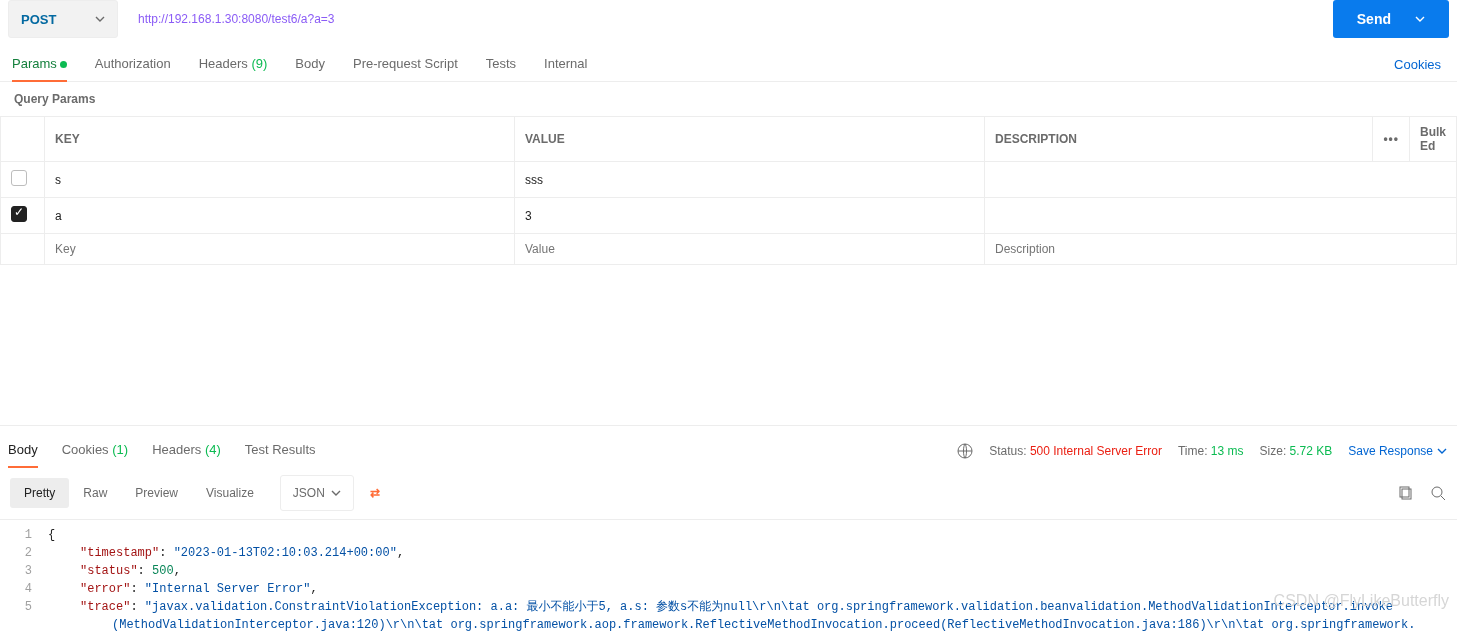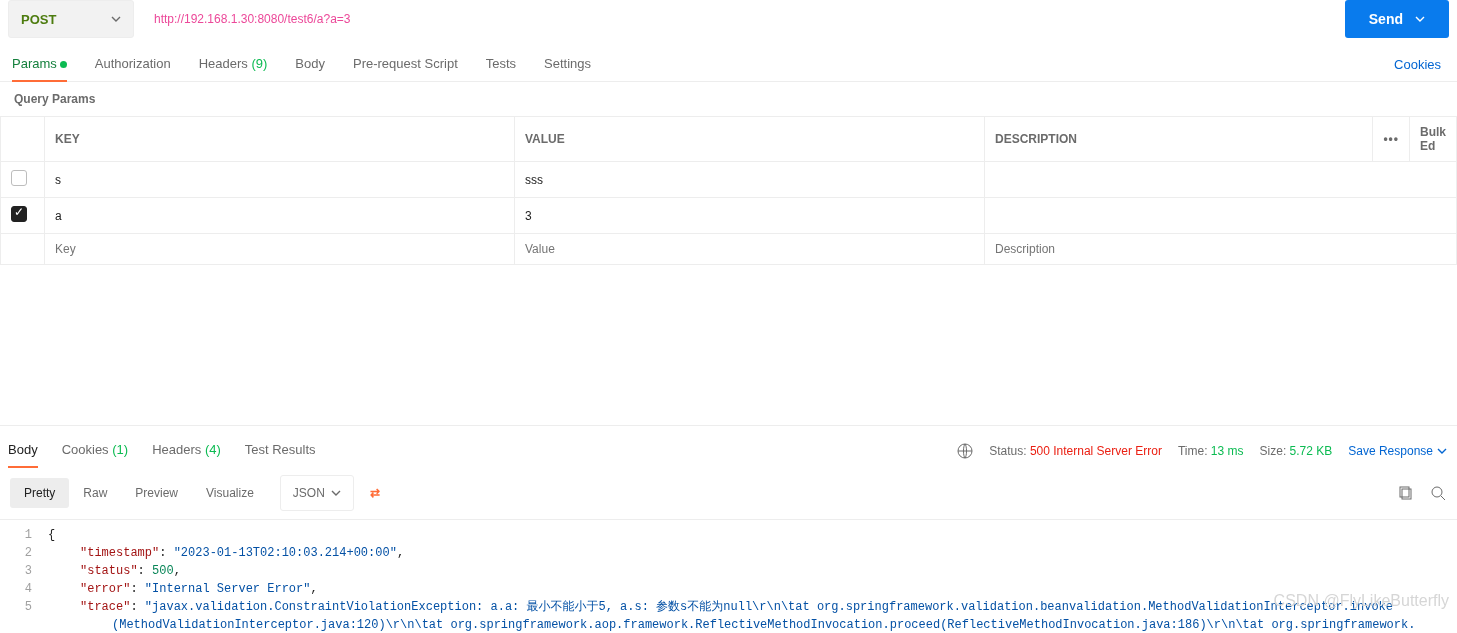--- a/index.html
+++ b/index.html
@@ -1,20 +1,20 @@
 <!DOCTYPE html>
 <html><head>
 <meta charset="utf-8">
 <style>
 * { box-sizing: border-box; margin: 0; padding: 0; }
 body { font-family: -apple-system, BlinkMacSystemFont, "Segoe UI", Arial, sans-serif; font-size: 12px; color: #212121; background: #fff; width: 1457px; }
 .request-bar { display: flex; gap: 8px; padding: 0 8px; height: 38px; align-items: stretch; }
-.method-select { display: flex; align-items: center; padding: 0 12px; background: #f2f2f2; border: 1px solid #ededed; border-radius: 3px; width: 126px; justify-content: space-between; font-weight: 600; font-size: 13px; color: #4d7c0f; }
-.url-input { flex: 1; background: #f9f9f9; border: 1px solid #ededed; border-radius: 3px; padding: 0 12px; font-size: 13px; color: #ec4899; }
-.send-btn { background: #097BED; color: #fff; border: none; border-radius: 3px; padding: 0 24px; font-weight: 600; font-size: 14px; display: flex; align-items: center; gap: 12px; }
+.method-select { display: flex; align-items: center; padding: 0 12px; background: #f2f2f2; border: 1px solid #ededed; border-radius: 3px; width: 110px; justify-content: space-between; font-weight: 600; font-size: 13px; color: #0369a1; }
+.url-input { flex: 1; background: #f9f9f9; border: 1px solid #ededed; border-radius: 3px; padding: 0 12px; font-size: 13px; color: #8b5cf6; }
+.send-btn { background: #097BED; color: #fff; border: none; border-radius: 3px; padding: 0 24px; font-weight: 600; font-size: 14px; display: flex; align-items: center; gap: 24px; }
 .chevron-down { width: 10px; height: 6px; }
 .tabs-row { display: flex; align-items: center; padding: 10px 8px 0 12px; border-bottom: 1px solid #ededed; justify-content: space-between; }
 .tabs-left { display: flex; gap: 28px; align-items: center; }
 .tab-item { padding: 8px 0 10px; color: #6b6b6b; font-size: 13px; cursor: pointer; position: relative; }
 .tab-item.active { color: #15803d; }
 .tab-item.active::after { content: ""; position: absolute; bottom: -1px; left: 0; right: 0; height: 2px; background: #FF6C37; }
 .dot-green { display: inline-block; width: 7px; height: 7px; background: #0cbb52; border-radius: 50%; margin-left: 3px; vertical-align: middle; }
 .count-green { color: #0cbb52; }
 .cookies-link { color: #0265D2; font-size: 13px; cursor: pointer; padding-right: 8px; }
 .section-title { padding: 10px 14px; font-size: 12px; color: #6b6b6b; font-weight: 600; }
@@ -87,21 +87,21 @@
     <div class="tab-item active">
       <span>Params</span><span class="dot-green"></span>
     </div>
     <div class="tab-item">Authorization</div>
     <div class="tab-item">
       <span>Headers</span> <span class="count-green">(9)</span>
     </div>
     <div class="tab-item">Body</div>
     <div class="tab-item">Pre-request Script</div>
     <div class="tab-item">Tests</div>
-    <div class="tab-item">Settings</div>
+    <div class="tab-item">Internal</div>
   </div>
   <div class="cookies-link">Cookies</div>
 </div>
 
 <div class="section-title">Query Params</div>
 
 <table class="params-table">
   <tbody>
       <tr>
     <th class="col-check"></th>

